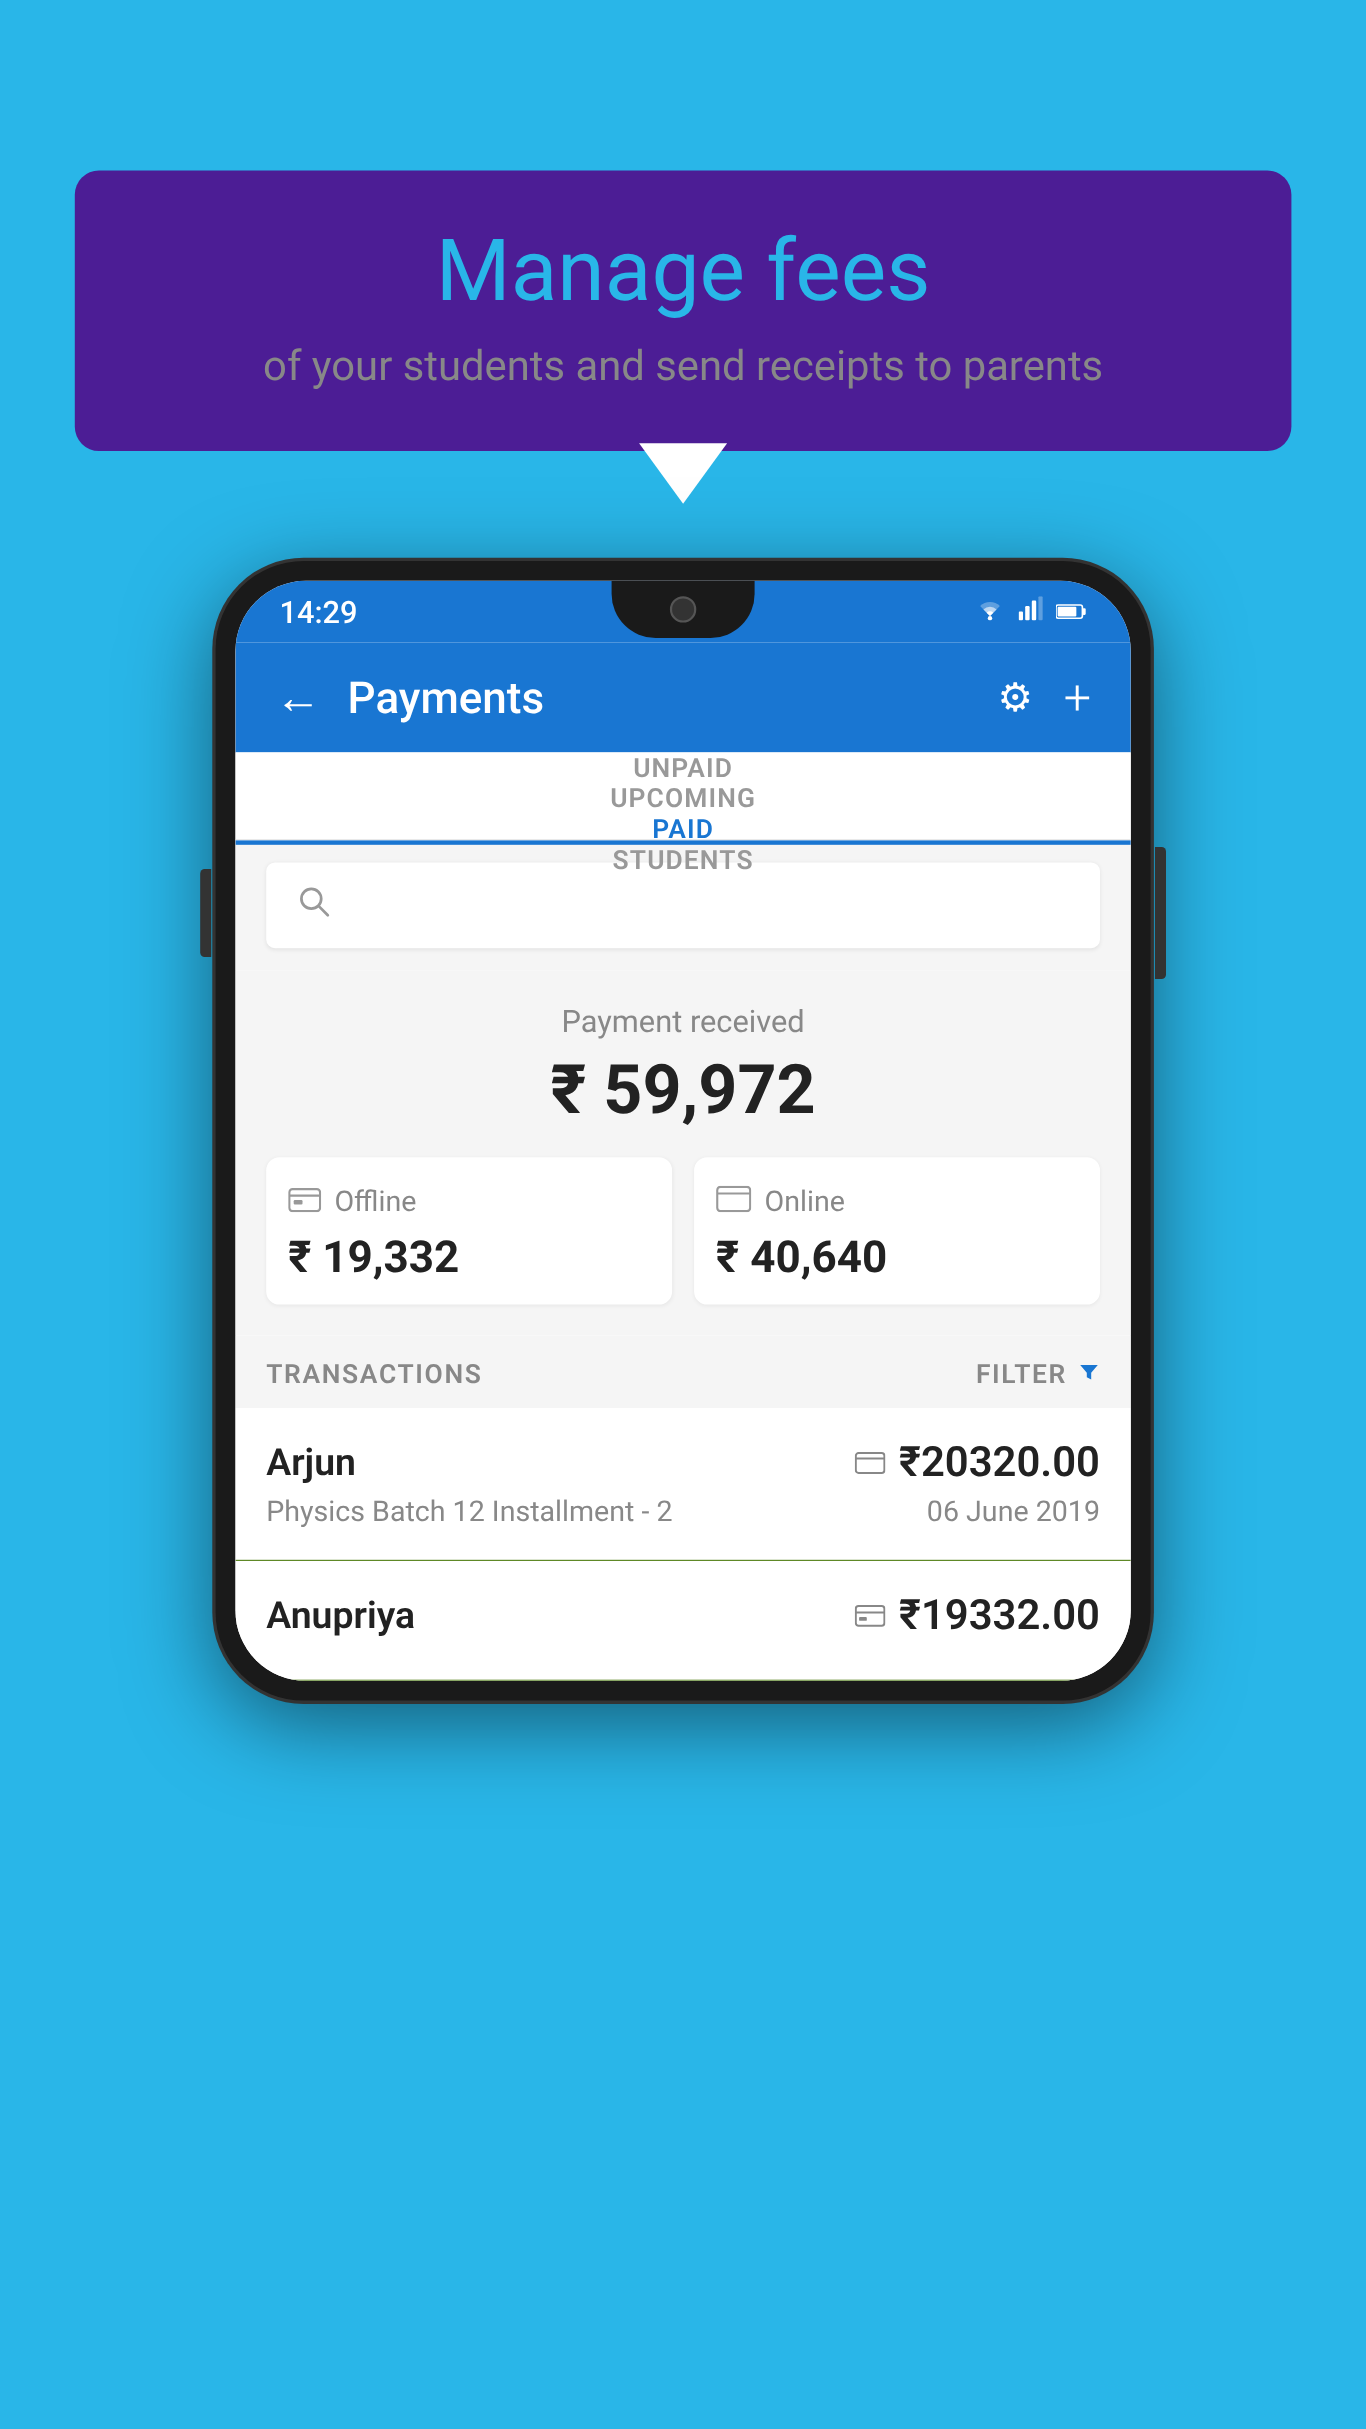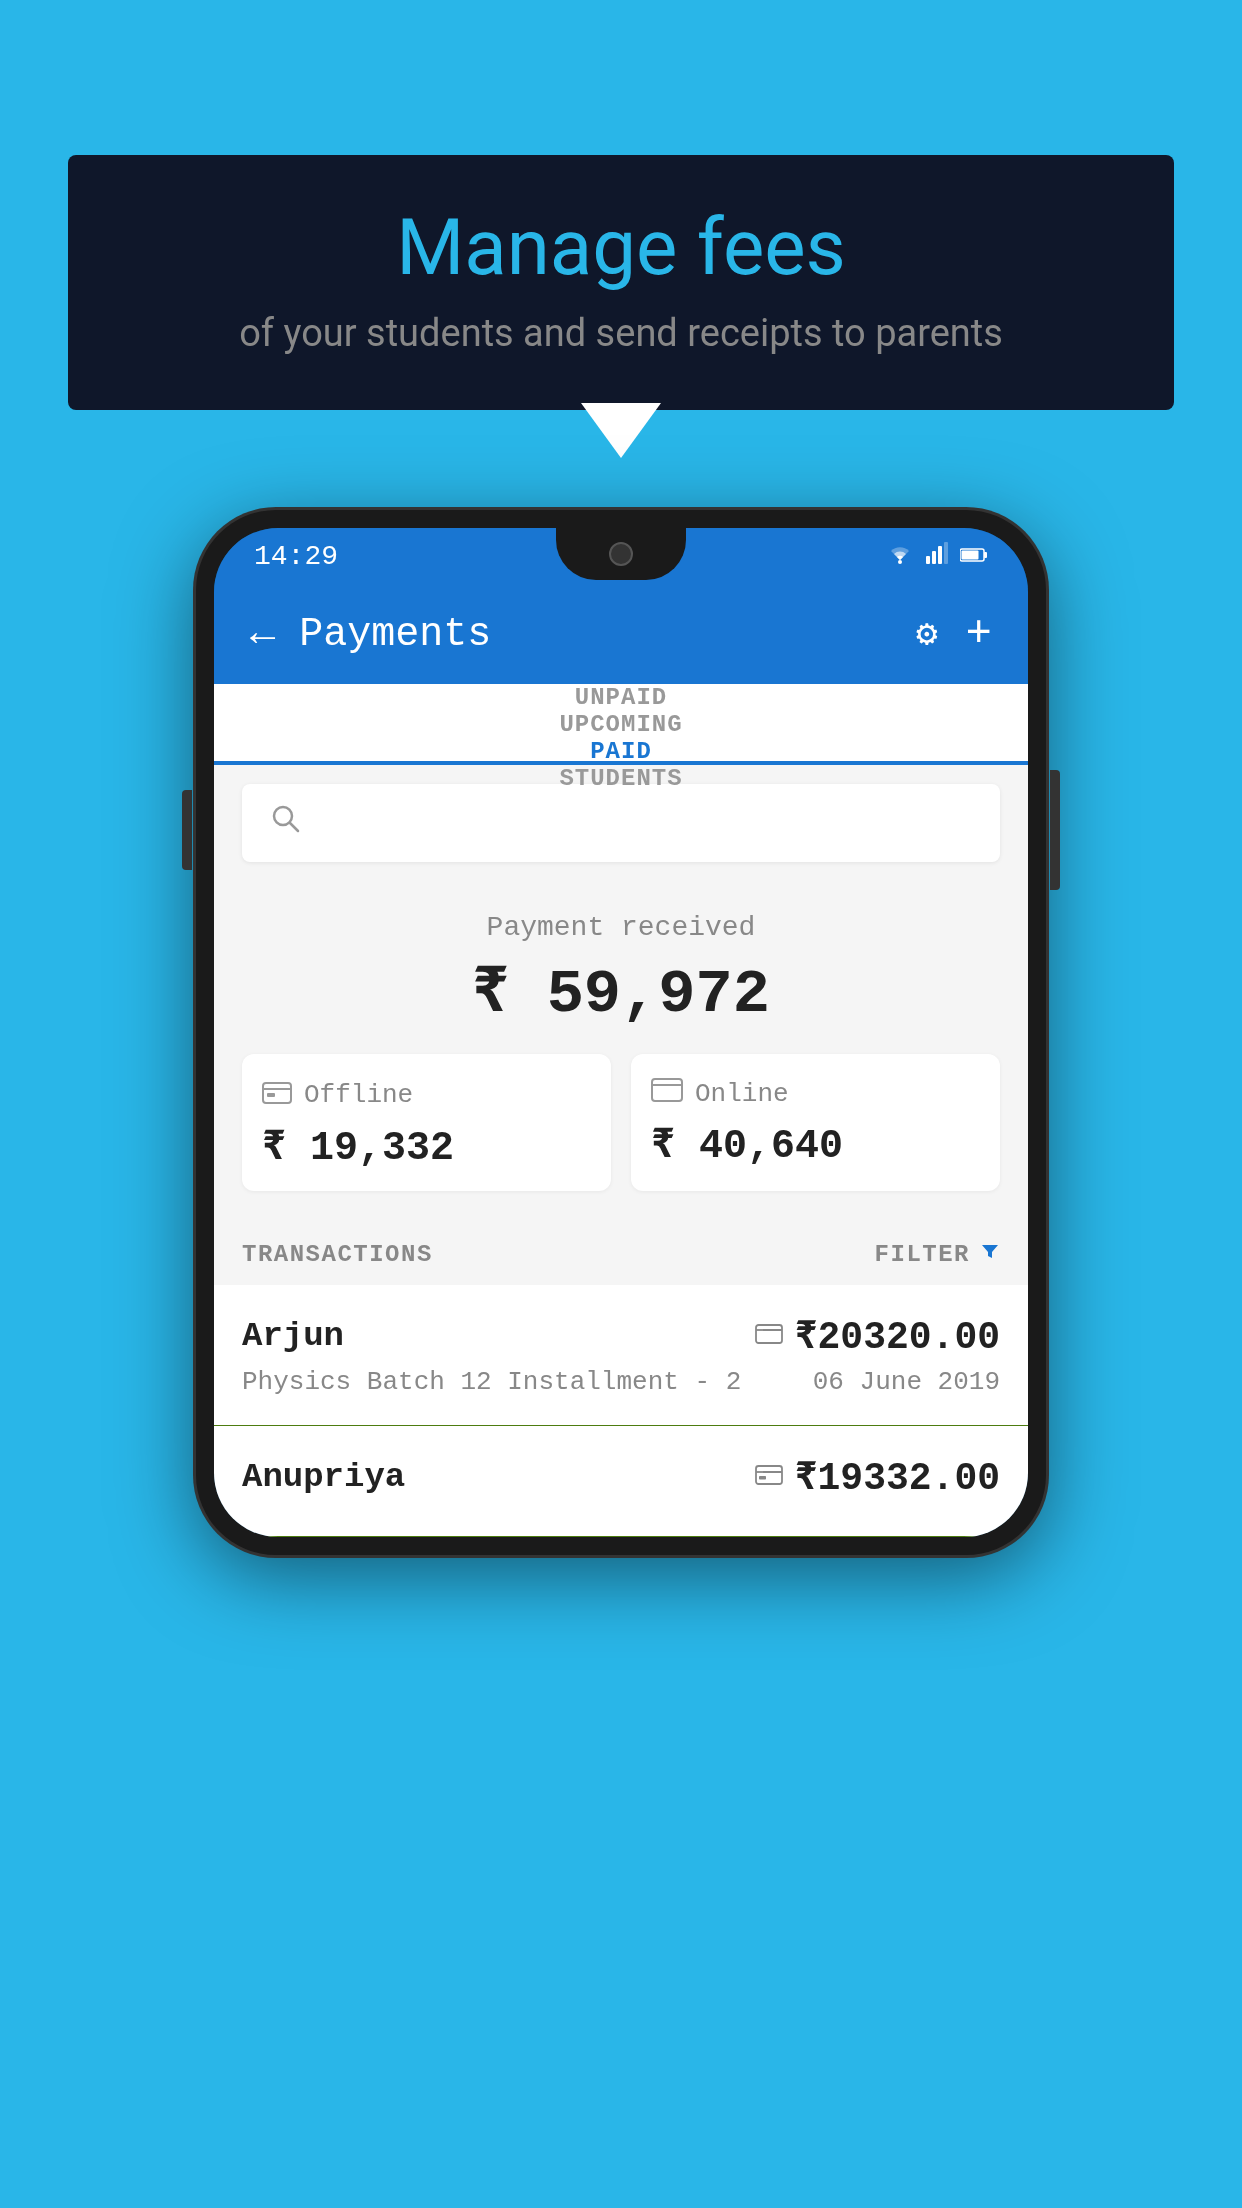--- a/index.html
+++ b/index.html
@@ -13,22 +13,22 @@
     }
 
     
     .speech-bubble-container {
       position: absolute;
       top: 155px;
       left: 68px;
       right: 68px;
     }
     .speech-bubble {
-      background: #0f172a;
-      border-radius: 8px;
+      background: #4c1d95;
+      border-radius: 22px;
       padding: 50px 60px 55px;
       text-align: center;
       position: relative;
     }
     .speech-bubble::after {
       content: '';
       position: absolute;
       bottom: -48px;
       left: 50%;
       transform: translateX(-50%);
@@ -85,25 +85,24 @@
       position: absolute;
       right: -14px;
       top: 260px;
       width: 10px;
       height: 120px;
       background: #333;
       border-radius: 0 4px 4px 0;
     }
 
     .phone-screen {
-      background: #0c4a6e;
+      background: #ffffff;
       border-radius: 64px;
       overflow: hidden;
       position: relative;
-      font-family: Liberation Mono, monospace;
     }
 
     
     .status-bar {
       background: #1976d2;
       height: 56px;
       display: flex;
       align-items: center;
       justify-content: space-between;
       padding: 0 40px;

